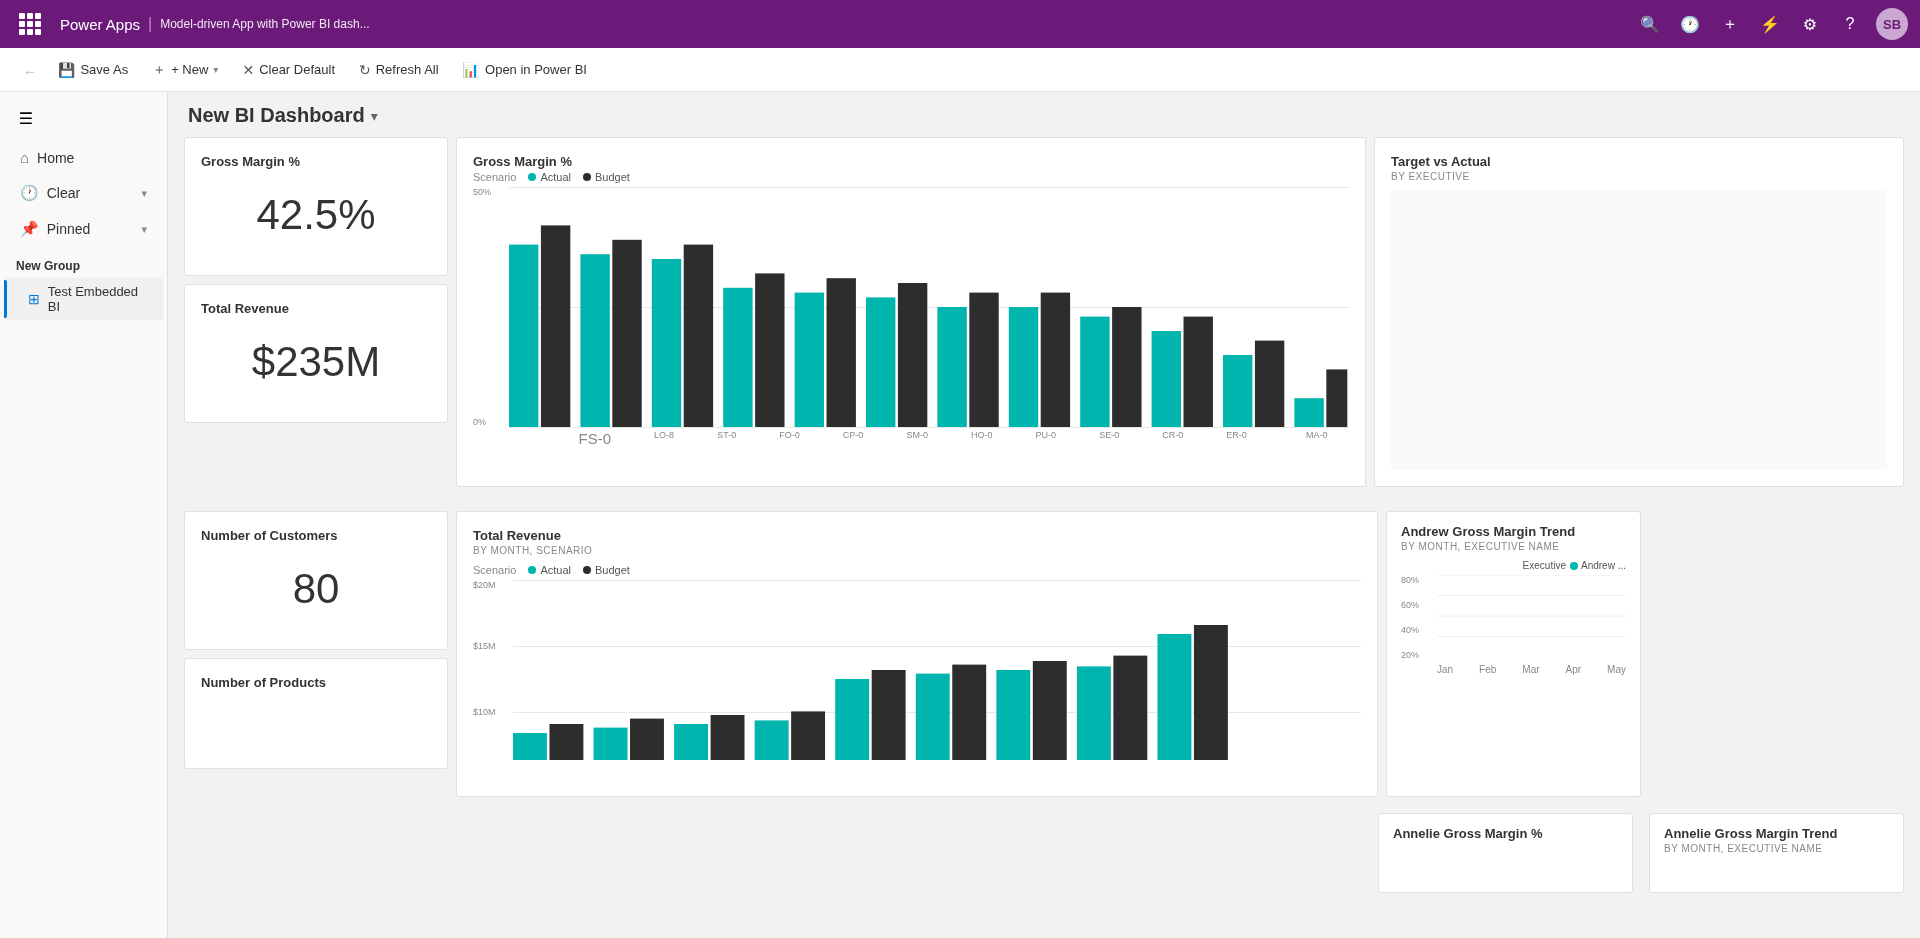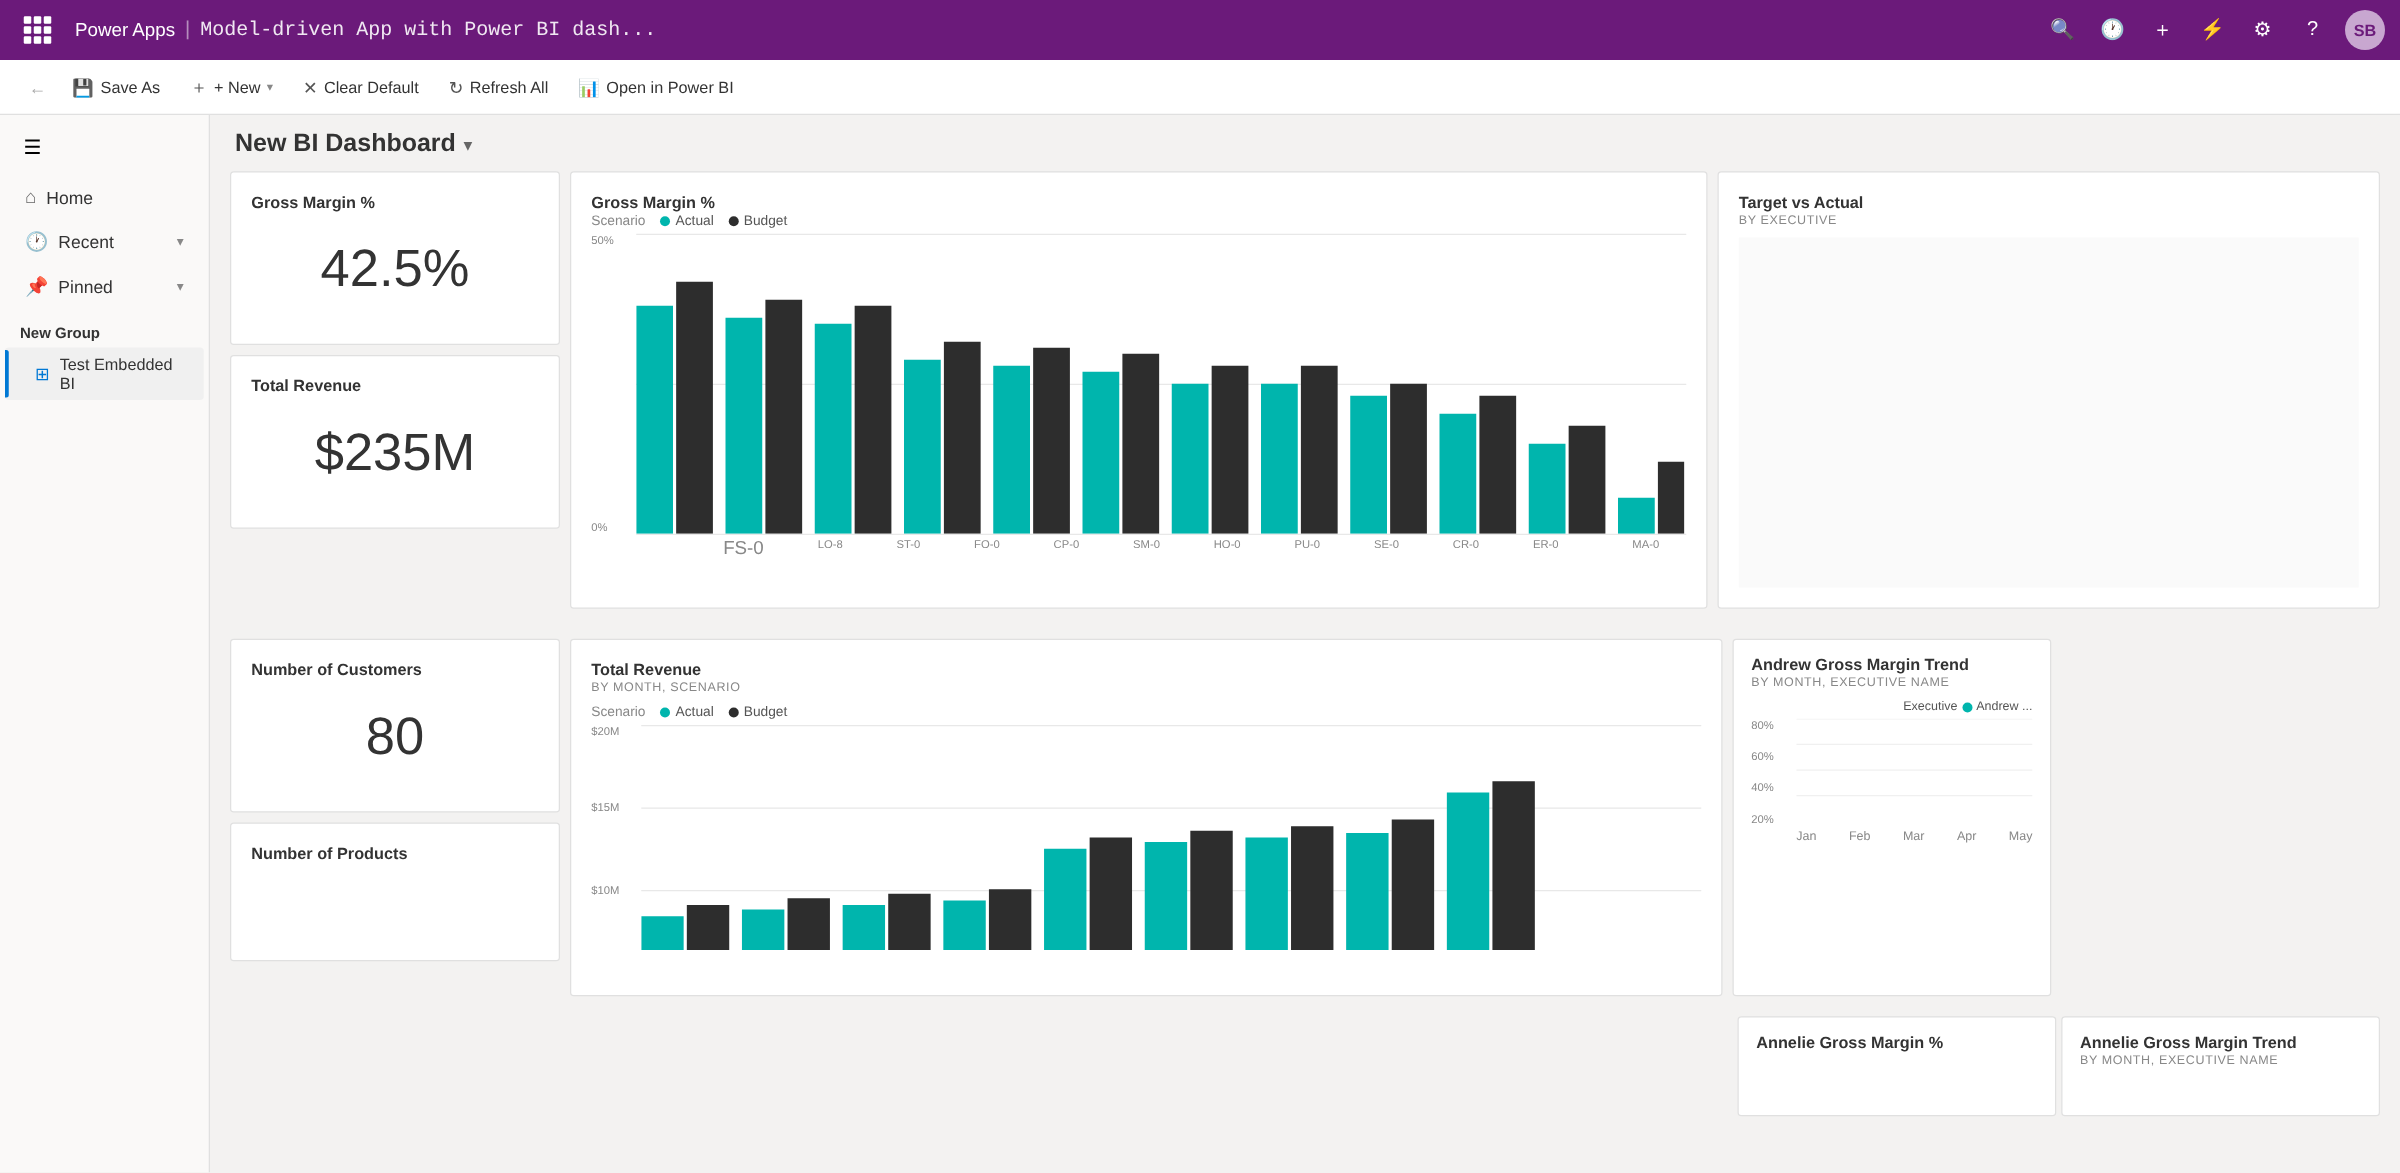--- a/index.html
+++ b/index.html
@@ -14,21 +14,21 @@
       padding: 0 12px;
       color: white;
       position: relative;
       z-index: 100;
     }
     .waffle-icon { width: 36px; height: 36px; display: flex; align-items: center; justify-content: center; cursor: pointer; margin-right: 8px; }
     .waffle-grid { display: grid; grid-template-columns: repeat(3,6px); gap: 2px; }
     .waffle-dot { width: 6px; height: 6px; background: white; border-radius: 1px; }
     .top-bar-title { font-size: 15px; font-weight: 400; color: white; margin-left: 4px; }
     .top-bar-sep { color: rgba(255,255,255,0.5); margin: 0 8px; }
-    .top-bar-subtitle { font-size: 16px; color: rgba(255,255,255,0.9); font-family: Liberation Mono, monospace; }
+    .top-bar-subtitle { font-size: 12px; color: rgba(255,255,255,0.9); }
     .top-bar-right { margin-left: auto; display: flex; align-items: center; gap: 4px; }
     .top-bar-icon-btn { width: 36px; height: 36px; display: flex; align-items: center; justify-content: center; border-radius: 4px; cursor: pointer; color: white; font-size: 16px; }
     .avatar { width: 32px; height: 32px; border-radius: 50%; background: #c8a7d0; display: flex; align-items: center; justify-content: center; font-size: 13px; font-weight: 600; color: #6b1a7a; margin-left: 4px; }
 
     
     .toolbar {
       background: white;
       height: 44px;
       display: flex;
       align-items: center;
@@ -200,21 +200,21 @@
   <div class="sidebar">
     <div class="sidebar-toggle">
       <span>☰</span>
     </div>
     <div class="sidebar-item">
       <span class="s-icon">⌂</span>
       <span>Home</span>
     </div>
     <div class="sidebar-item">
       <span class="s-icon">🕐</span>
-      <span>Recent</span>
+      <span>Clear</span>
       <span class="s-chevron">▾</span>
     </div>
     <div class="sidebar-item">
       <span class="s-icon">📌</span>
       <span>Pinned</span>
       <span class="s-chevron">▾</span>
     </div>
     <div class="sidebar-section-label">New Group</div>
     <div class="sidebar-sub-item active">
       <div class="active-bar"></div>
@@ -432,21 +432,21 @@
             <span>Jan</span>
             <span>Feb</span>
             <span>Mar</span>
             <span>Apr</span>
             <span>May</span>
           </div>
         </div>
       </div>
     </div>
 
-    <div style="padding: 0 16px 16px; display:grid; grid-template-columns: 264px 1fr 255px 255px; gap:4px;">
+    <div style="padding: 0 16px 16px; display:grid; grid-template-columns: 264px 1fr 255px 255px; gap:16px;">
 
       <div style="height:80px;"></div>
       <div style="height:80px;"></div>
       <div class="small-card" style="height:80px;">
         <div class="card-title">Annelie Gross Margin %</div>
       </div>
       <div class="small-card" style="height:80px;">
         <div class="card-title">Annelie Gross Margin Trend</div>
         <div class="card-subtitle">BY MONTH, EXECUTIVE NAME</div>
       </div>

